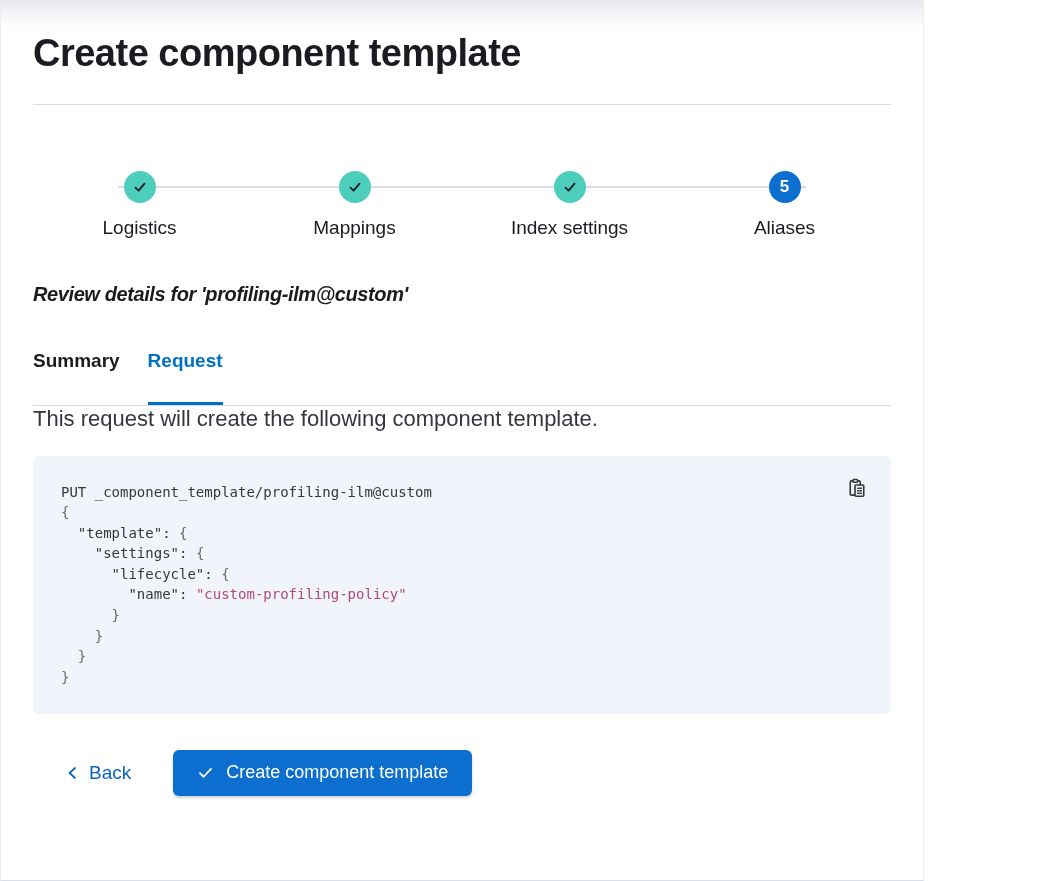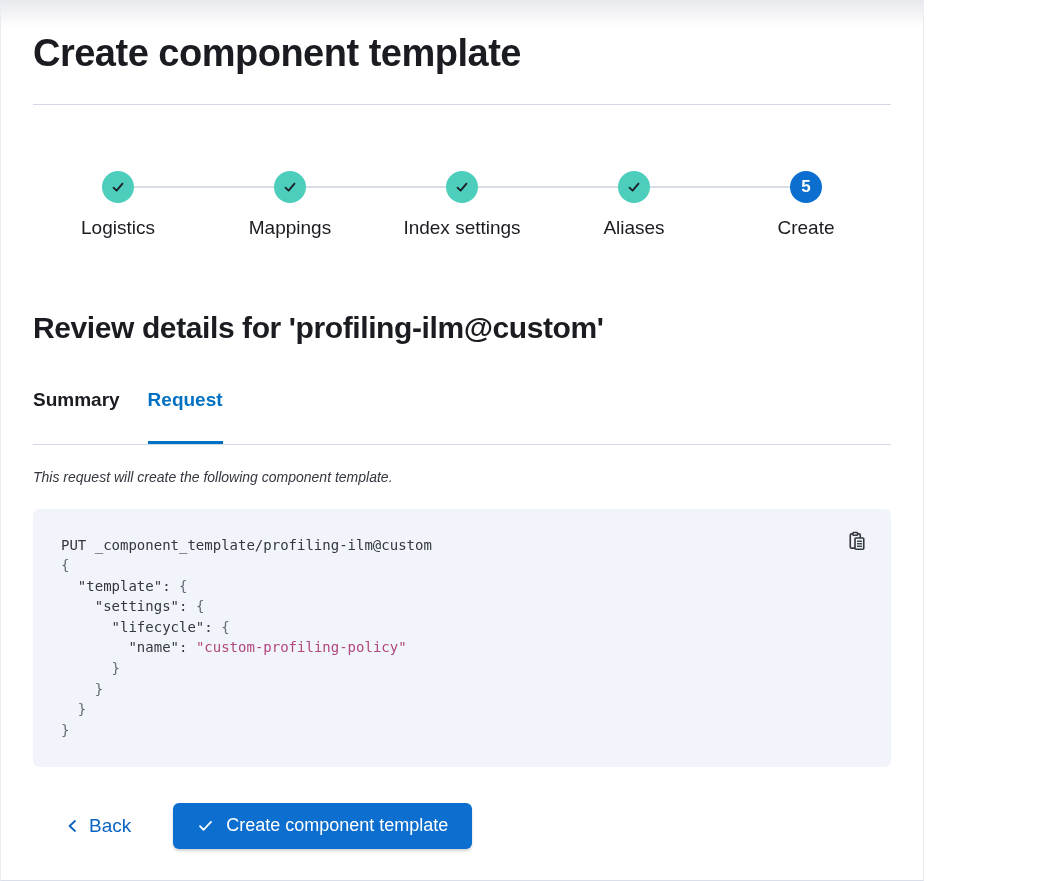--- a/index.html
+++ b/index.html
@@ -31,29 +31,29 @@
   .stepper{position:relative;margin:66px 31px 0;display:flex;}
   .stepper-line{position:absolute;left:10%;right:10%;top:15px;height:2px;background:#D9DDE5;}
   .step{flex:1;display:flex;flex-direction:column;align-items:center;cursor:pointer;}
   .step-circle{position:relative;z-index:1;width:32px;height:32px;border-radius:50%;
     display:flex;align-items:center;justify-content:center;}
   .step-circle.complete{background:var(--success-teal);}
   .step-circle.current{background:var(--primary);color:#fff;font-size:17px;font-weight:600;}
   .step-label{margin-top:14px;font-size:19px;font-weight:400;color:var(--text-dark);}
 
   .content{padding:0 32px;}
-  .review-heading{margin-top:72px;font-size:30px;font-weight:700;color:var(--text-dark);letter-spacing:-0.4px;}
+  .review-heading{margin-top:44px;font-size:20px;font-weight:700;color:var(--text-dark);letter-spacing:-0.4px;font-style:italic;}
 
   
   .tabs{display:flex;gap:28px;margin-top:44px;}
   .tab{font-size:19px;font-weight:700;padding-bottom:30px;cursor:pointer;border-bottom:3px solid transparent;color:var(--text-dark);}
   .tab.selected{color:#0071C2;border-bottom-color:#0071C2;}
   .tabs-divider{border:none;border-top:1px solid var(--divider);height:0;margin:0 32px;}
 
-  .description{margin-top:24px;font-size:14px;color:var(--text-body);font-style:italic;}
+  .description{font-size:22px;color:var(--text-body);}
 
   
   .code-block{position:relative;margin-top:24px;background:var(--code-bg);border-radius:6px;
     padding:26px 28px;height:258px;}
   .code-content{font-family:"DejaVu Sans Mono","Liberation Mono",monospace;font-size:14px;
     line-height:20.6px;white-space:pre;color:var(--text-body);}
   .c-plain{color:var(--text-body);}
   .c-key{color:var(--text-body);}
   .c-punct{color:var(--code-punct);}
   .c-string{color:var(--code-string);}
@@ -100,34 +100,26 @@
 
     <div class="step">
       <div class="step-circle complete">
         <svg width="16" height="16" viewBox="0 0 16 16">
             <path d="M3.5 8.6 L6.6 11.6 L12.5 4.6" fill="none" stroke="#1D1E24" stroke-width="1.8" stroke-linecap="round" stroke-linejoin="round"></path>
           </svg>
       </div>
       <div class="step-label">Index settings</div>
     </div>
 
-    <div class="step">
-      <div class="step-circle complete">
-        <svg width="16" height="16" viewBox="0 0 16 16">
-            <path d="M3.5 8.6 L6.6 11.6 L12.5 4.6" fill="none" stroke="#1D1E24" stroke-width="1.8" stroke-linecap="round" stroke-linejoin="round"></path>
-          </svg>
-      </div>
-      <div class="step-label">Aliases</div>
-    </div>
 
     <div class="step">
       <div class="step-circle current">
         <span>5</span>
       </div>
-      <div class="step-label">Create</div>
+      <div class="step-label">Aliases</div>
     </div>
   </div>
 
   <div class="content">
     <h2 class="review-heading">Review details for 'profiling-ilm@custom'</h2>
 
     <div class="tabs">
       <div class="tab">Summary</div>
       <div class="tab selected">Request</div>
     </div>

